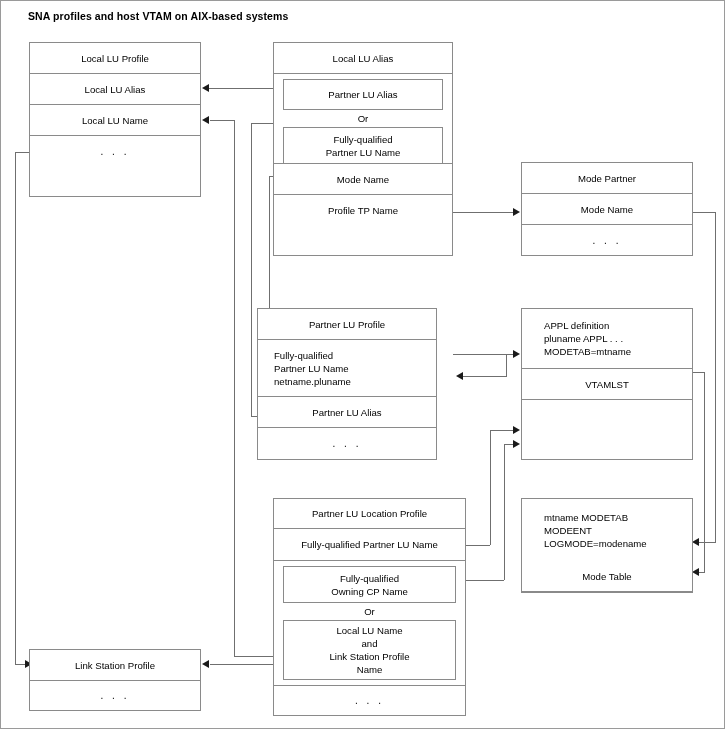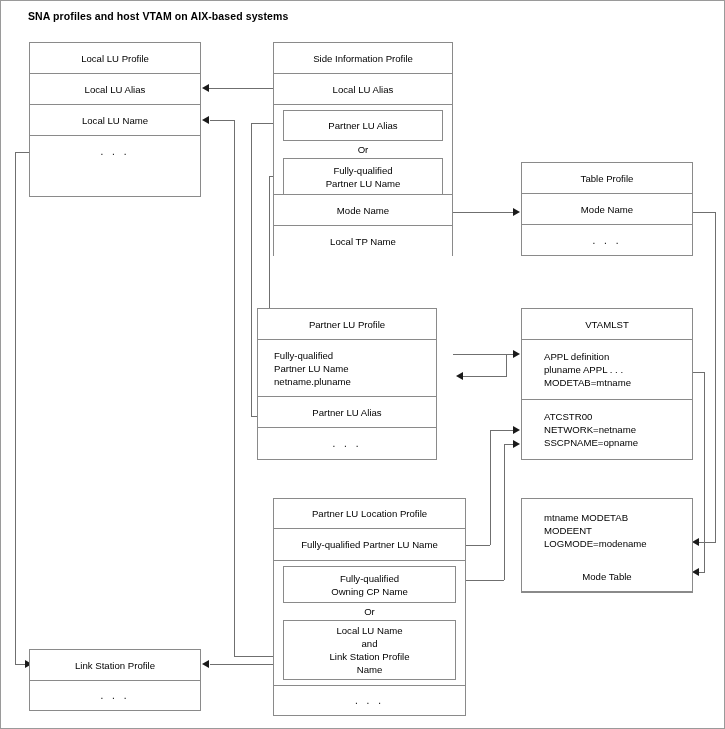--- a/index.html
+++ b/index.html
@@ -156,46 +156,43 @@
     <div class="row" style="height:31px;">
       <span class="rowtext">Local LU Name</span>
     </div>
     <div class="row last" style="height:31px;">
       <span class="rowtext dots">. . .</span>
     </div>
   </div>
 
   <div class="box" style="left:272px;top:41px;width:180px;height:214px;">
     <div class="row" style="height:31px;">
-      <span class="rowtext">Side Information Profile</span>
-    </div>
-    <div class="row" style="height:31px;">
       <span class="rowtext">Local LU Alias</span>
     </div>
     <div class="subwrap" style="height:90px;padding:5px 9px;">
       <div class="subbox" style="height:31px;">
         <span>Partner LU Alias</span>
       </div>
       <div class="orlabel">Or</div>
       <div class="subbox" style="height:37px;">
         <span>Fully-qualified
 Partner LU Name</span>
       </div>
     </div>
     <div class="row" style="height:31px;">
       <span class="rowtext">Mode Name</span>
     </div>
     <div class="row last" style="height:31px;">
-      <span class="rowtext">Local TP Name</span>
+      <span class="rowtext">Profile TP Name</span>
     </div>
   </div>
 
   <div class="box" style="left:520px;top:161px;width:172px;height:94px;">
     <div class="row" style="height:31px;">
-      <span class="rowtext">Table Profile</span>
+      <span class="rowtext">Mode Partner</span>
     </div>
     <div class="row" style="height:31px;">
       <span class="rowtext">Mode Name</span>
     </div>
     <div class="row last" style="height:30px;">
       <span class="rowtext dots">. . .</span>
     </div>
   </div>
 
   <div class="box" style="left:256px;top:307px;width:180px;height:152px;">
@@ -209,32 +206,27 @@
     </div>
     <div class="row" style="height:31px;">
       <span class="rowtext">Partner LU Alias</span>
     </div>
     <div class="row last" style="height:31px;">
       <span class="rowtext dots">. . .</span>
     </div>
   </div>
 
   <div class="box" style="left:520px;top:307px;width:172px;height:152px;">
-    <div class="row" style="height:31px;">
-      <span class="rowtext">VTAMLST</span>
-    </div>
     <div class="row" style="height:60px;">
       <span class="rowtext code">APPL definition
    pluname APPL . . .
    MODETAB=mtname</span>
     </div>
-    <div class="row last" style="height:59px;">
-      <span class="rowtext code">ATCSTR00
-   NETWORK=netname
-   SSCPNAME=opname</span>
+    <div class="row" style="height:31px;">
+      <span class="rowtext">VTAMLST</span>
     </div>
   </div>
 
   <div class="box" style="left:272px;top:497px;width:193px;height:218px;">
     <div class="row" style="height:30px;">
       <span class="rowtext">Partner LU Location Profile</span>
     </div>
     <div class="row" style="height:32px;">
       <span class="rowtext">Fully-qualified Partner LU Name</span>
     </div>

